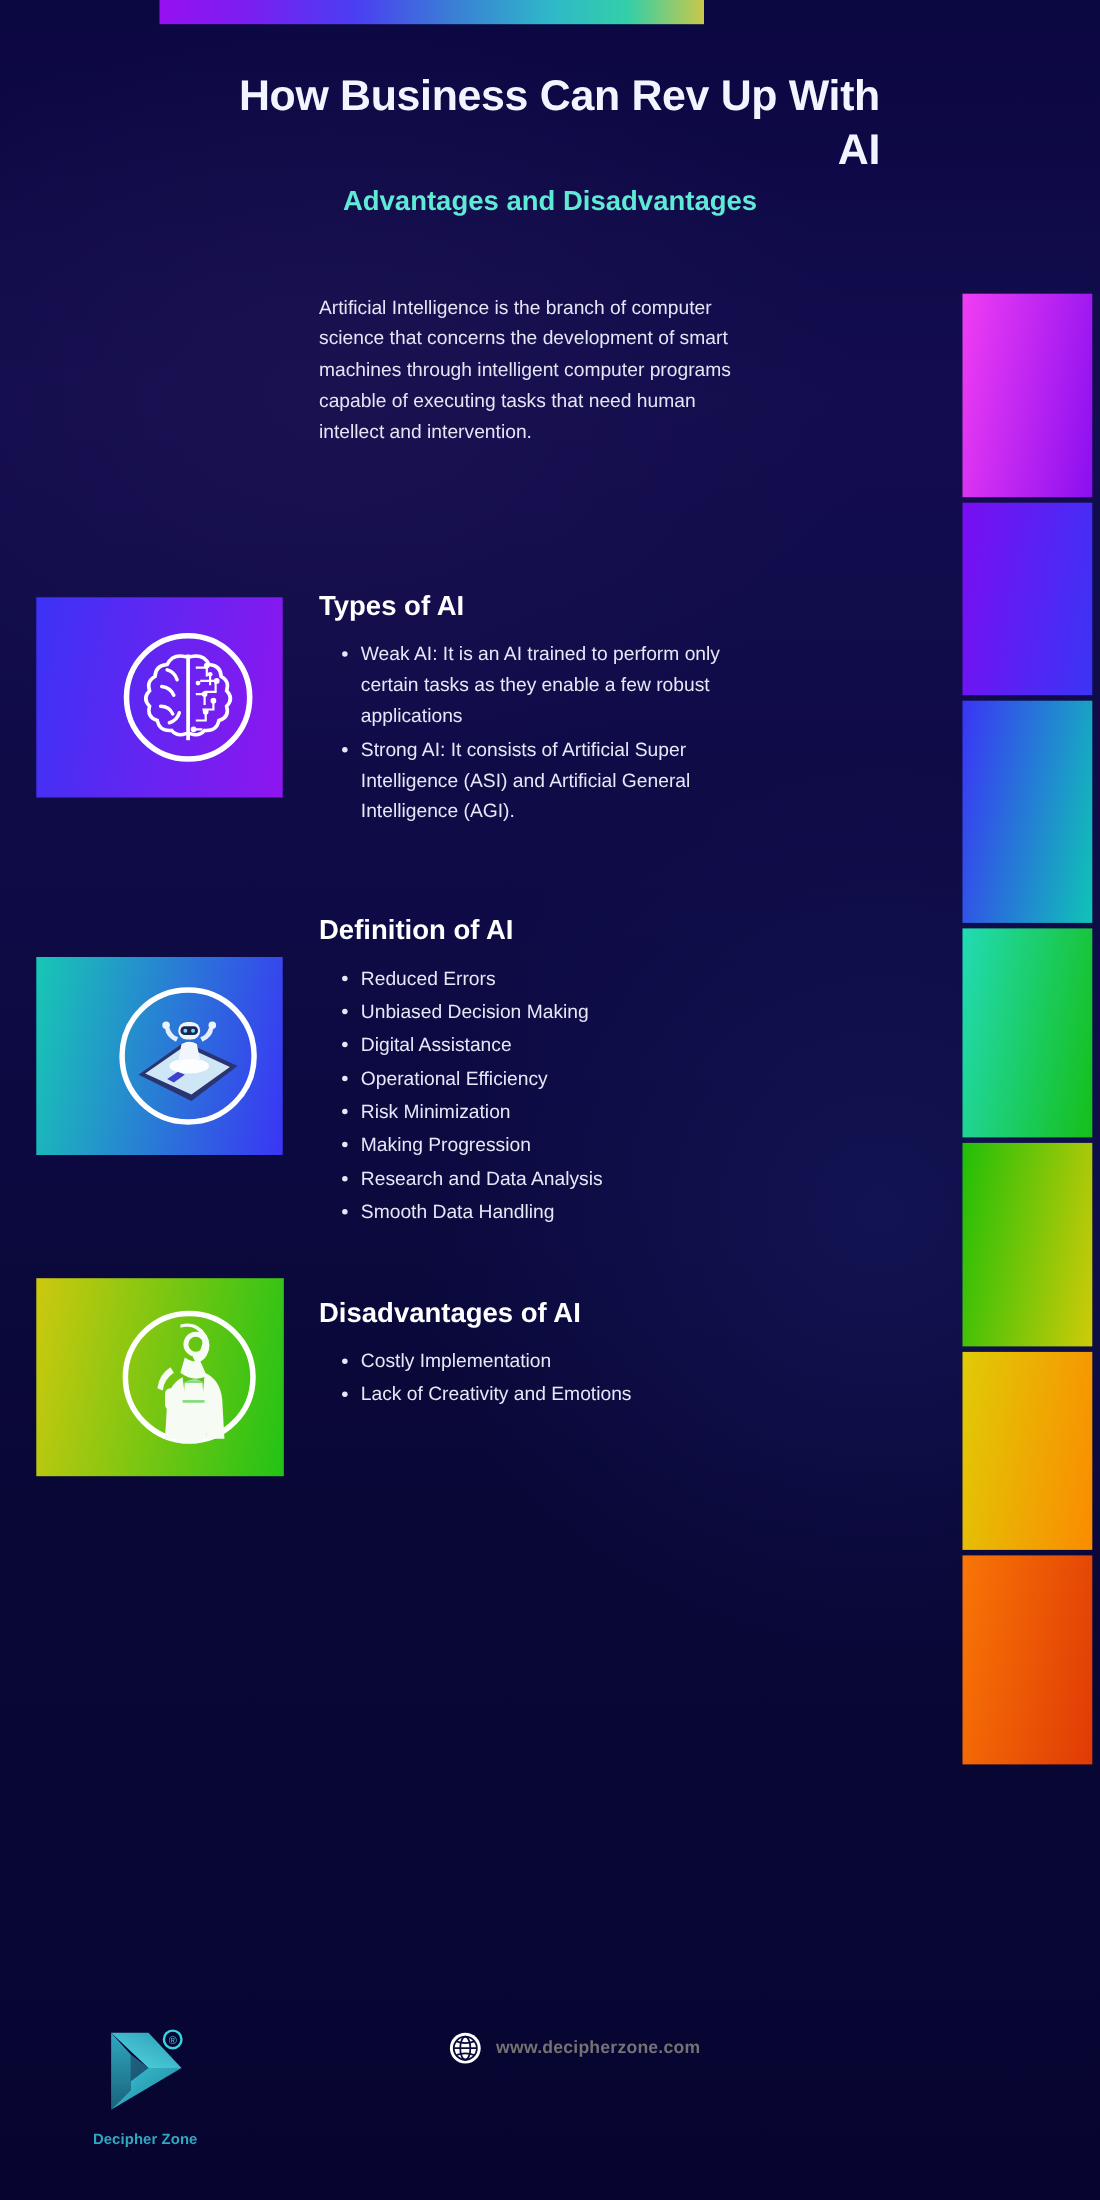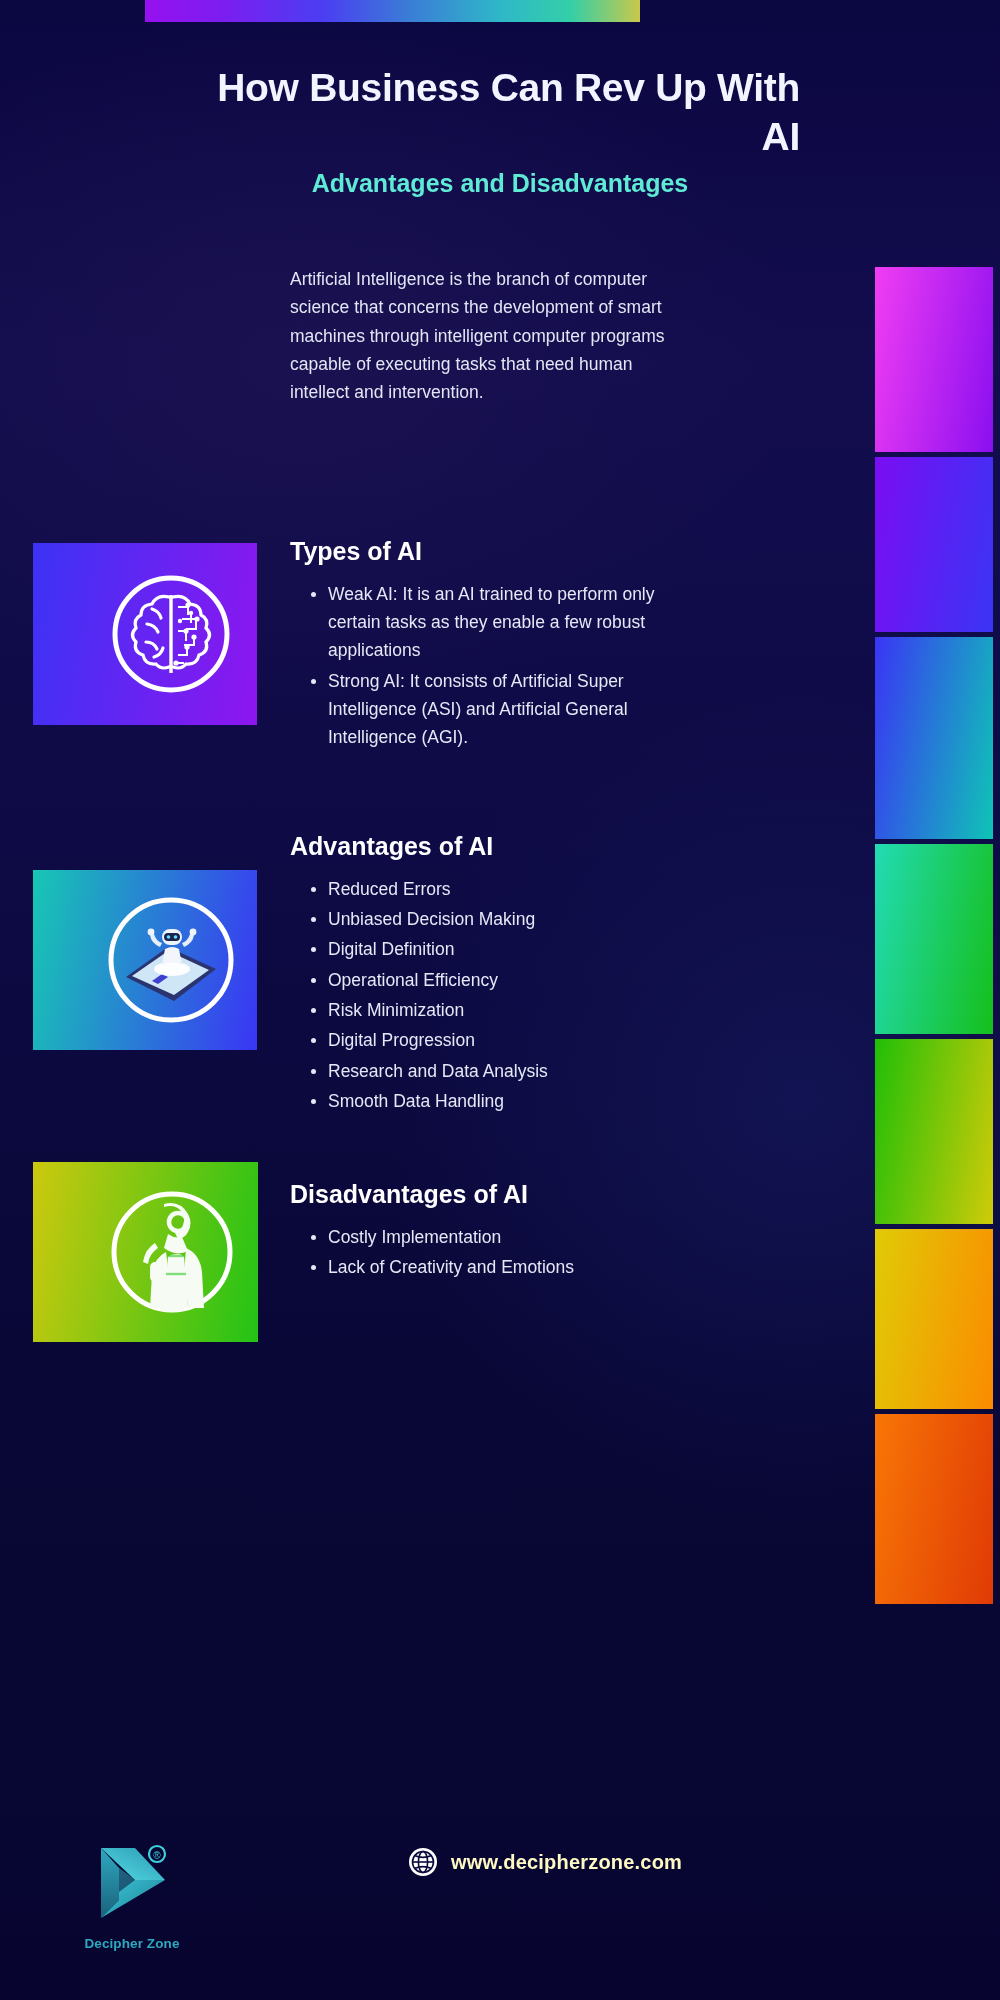--- a/index.html
+++ b/index.html
@@ -71,21 +71,21 @@
   
   .logo-wrap{ position:absolute; left:72px; top:1840px; width:120px; text-align:center;}
   .logo-name{
     color:#2fa8bf; font-size:13.5px; font-weight:700; margin-top:6px;
     letter-spacing:0.1px;
   }
   .site{
     position:absolute; left:408px; top:1847px;
     display:flex; align-items:center; gap:13px;
   }
-  .site-text{ color:#fef9c3; font-size:20px; font-weight:700; letter-spacing:0.2px; }
+  .site-text{ color:#737373; font-size:16px; font-weight:700; letter-spacing:0.2px; }
 </style>
 </head>
 <body>
 
 <div class="canvas"></div>
 
 <div class="topbar"></div>
 
 <div class="title">How Business Can Rev Up With AI</div>
 <div class="subtitle">Advantages and Disadvantages</div>
@@ -174,28 +174,28 @@
       <circle cx="79.5" cy="52" r="1.8" fill="#5fe2ff"></circle>
       <path d="M64 62 q-9 -4 -10 -12 l4 -1 q2 7 8 9 Z" fill="#e6eefa"></path>
       <path d="M88 62 q9 -4 10 -12 l-4 -1 q-2 7 -8 9 Z" fill="#e6eefa"></path>
       <circle cx="55" cy="47" r="3.4" fill="#eef4fb"></circle>
       <circle cx="97" cy="47" r="3.4" fill="#eef4fb"></circle>
     </g>
   </svg>
       </div>
     </div>
     <div class="txtcol" style="left: 290px; top: 830px; width: 390px;">
-      <div class="h2">Advantages of AI</div>
+      <div class="h2">Definition of AI</div>
       <ul class="bullets">
         <li>Reduced Errors</li>
         <li>Unbiased Decision Making</li>
-        <li>Digital Definition</li>
+        <li>Digital Assistance</li>
         <li>Operational Efficiency</li>
         <li>Risk Minimization</li>
-        <li>Digital Progression</li>
+        <li>Making Progression</li>
         <li>Research and Data Analysis</li>
         <li>Smooth Data Handling</li>
       </ul>
     </div>
     <div class="tile" style="left: 33px; top: 1162px; width: 225px; height: 180px; background: linear-gradient(100deg, rgb(204, 201, 14) 0%, rgb(34, 195, 22) 100%);">
       <div style="transform: translateX(26px); display: flex;">
         <svg width="140" height="140" viewBox="0 0 140 140">
     <circle cx="70" cy="70" r="58" fill="none" stroke="#ffffff" stroke-width="5"></circle>
     <g fill="#f6fbf3">
       <path d="M62 22 q16 -4 24 10 q5 9 0 18 q-3 6 -10 7 l-3 -6 q6 -2 8 -8 q3 -8 -2 -14 q-6 -7 -17 -4 Z"></path>

